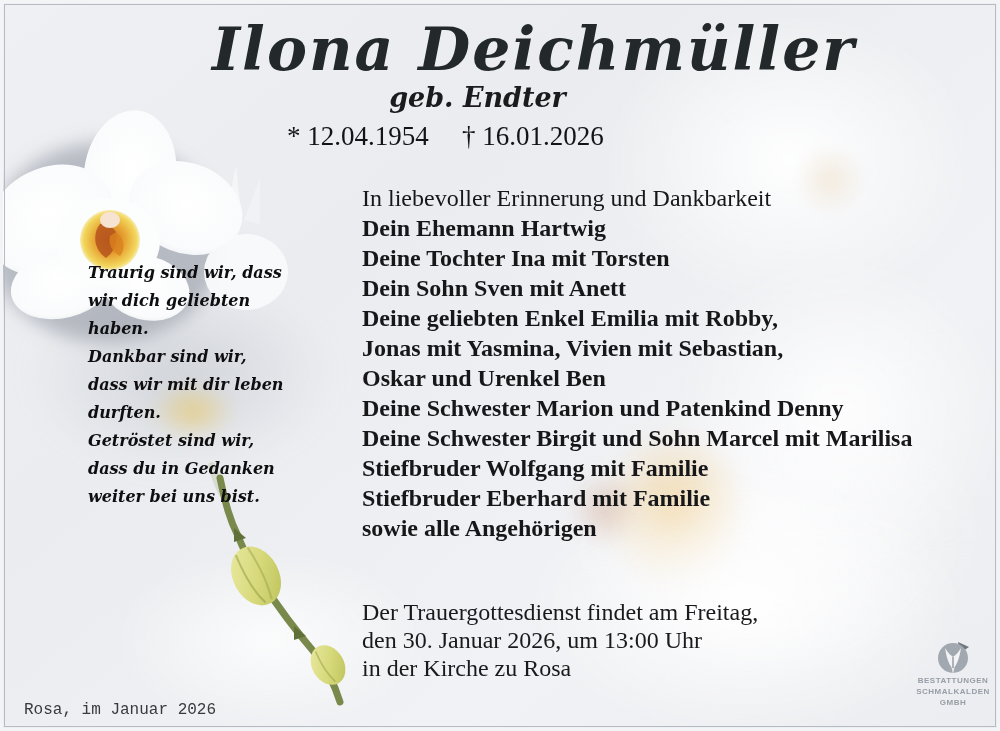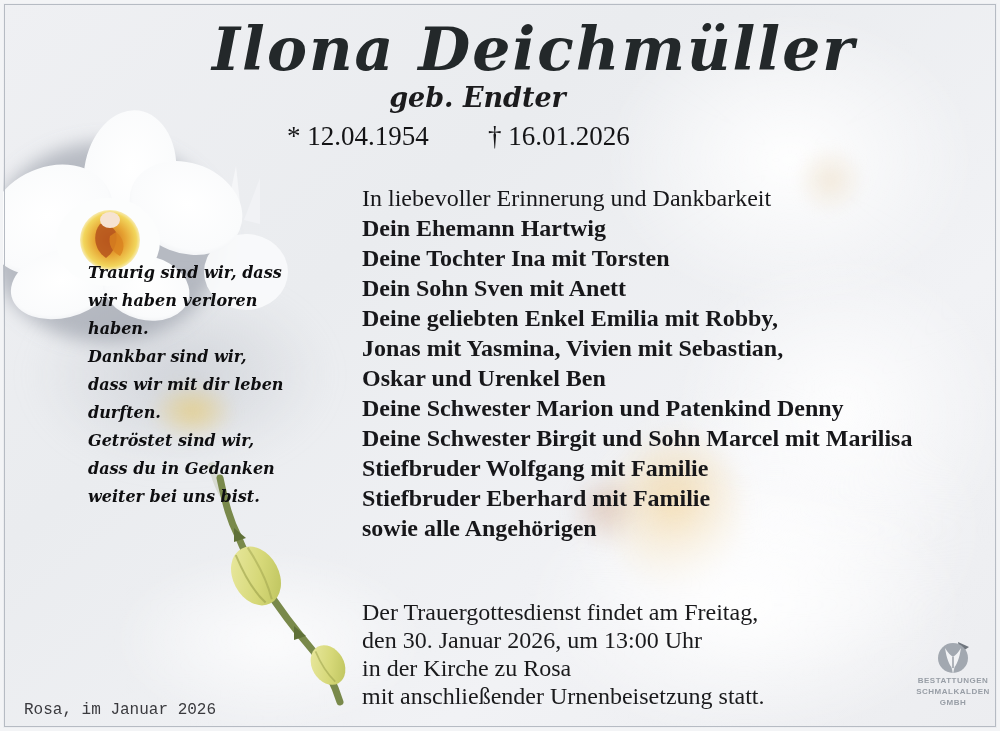--- a/index.html
+++ b/index.html
@@ -32,21 +32,21 @@
     font-family:"DejaVu Serif", serif;font-style:italic;font-weight:700;
     font-size:60px;letter-spacing:2px;color:#23282a;
   }
   .maiden{
     position:absolute;left:0;top:82px;width:955px;text-align:center;z-index:10;
     font-family:"DejaVu Serif", serif;font-style:italic;font-weight:600;
     font-size:27px;color:#1b1b1d;
   }
   .dates{position:absolute;top:121px;left:0;width:1000px;z-index:10;font-size:27px;color:#141416;}
   .dates .birth{position:absolute;left:287px;}
-  .dates .death{position:absolute;left:488px;}
+  .dates .death{position:absolute;left:462px;}
 
   .poem{
     position:absolute;left:88px;top:259px;width:300px;z-index:10;
     font-family:"DejaVu Serif", serif;font-style:italic;font-weight:600;
     font-size:16px;line-height:28px;color:#0e0e10;white-space:nowrap;
   }
   .main-col{position:absolute;left:362px;top:183px;width:636px;z-index:10;
     font-size:24px;line-height:30px;white-space:nowrap;color:#17171a;font-family:Liberation Serif, serif;}
   .main-col .intro{font-weight:400;}
   .main-col .mourner{font-weight:700;}
@@ -141,21 +141,21 @@
 
   <div class="title">Ilona Deichmüller</div>
   <div class="maiden">geb. Endter</div>
   <div class="dates">
     <span class="birth">* 12.04.1954</span>
     <span class="death">† 16.01.2026</span>
   </div>
 
   <div class="poem">
     <div>Traurig sind wir, dass</div>
-    <div>wir haben verloren</div>
+    <div>wir dich geliebten</div>
     <div>haben.</div>
     <div>Dankbar sind wir,</div>
     <div>dass wir mit dir leben</div>
     <div>durften.</div>
     <div>Getröstet sind wir,</div>
     <div>dass du in Gedanken</div>
     <div>weiter bei uns bist.</div>
   </div>
 
   <div class="main-col">
@@ -170,21 +170,20 @@
     <div class="mourner">Deine Schwester Birgit und Sohn Marcel mit Marilisa</div>
     <div class="mourner">Stiefbruder Wolfgang mit Familie</div>
     <div class="mourner">Stiefbruder Eberhard mit Familie</div>
     <div class="mourner">sowie alle Angehörigen</div>
   </div>
 
   <div class="service">
     <div>Der Trauergottesdienst findet am Freitag,</div>
     <div>den 30. Januar 2026, um 13:00 Uhr</div>
     <div>in der Kirche zu Rosa</div>
-    <div>mit anschließender Urnenbeisetzung statt.</div>
   </div>
 
   <div class="place-date">Rosa, im Januar 2026</div>
 
   <div class="publisher">
     <svg class="logo" width="34" height="34" viewBox="0 0 34 34">
       <path d="M22,1 L33,6 L24,12 Z" fill="#70767e"></path>
       <circle cx="17" cy="17" r="15" fill="#a2a8b0"></circle>
       <path d="M9,7 C10.5,17 13,24 17,28 C21,24 23.5,17 25,7 C22,12 19.5,14.5 17,15.8 C14.5,14.5 12,12 9,7 Z" fill="#f2f3f5"></path>
       <path d="M15.5,26 L18.5,26 L17,33.5 Z" fill="#eceef0"></path>

